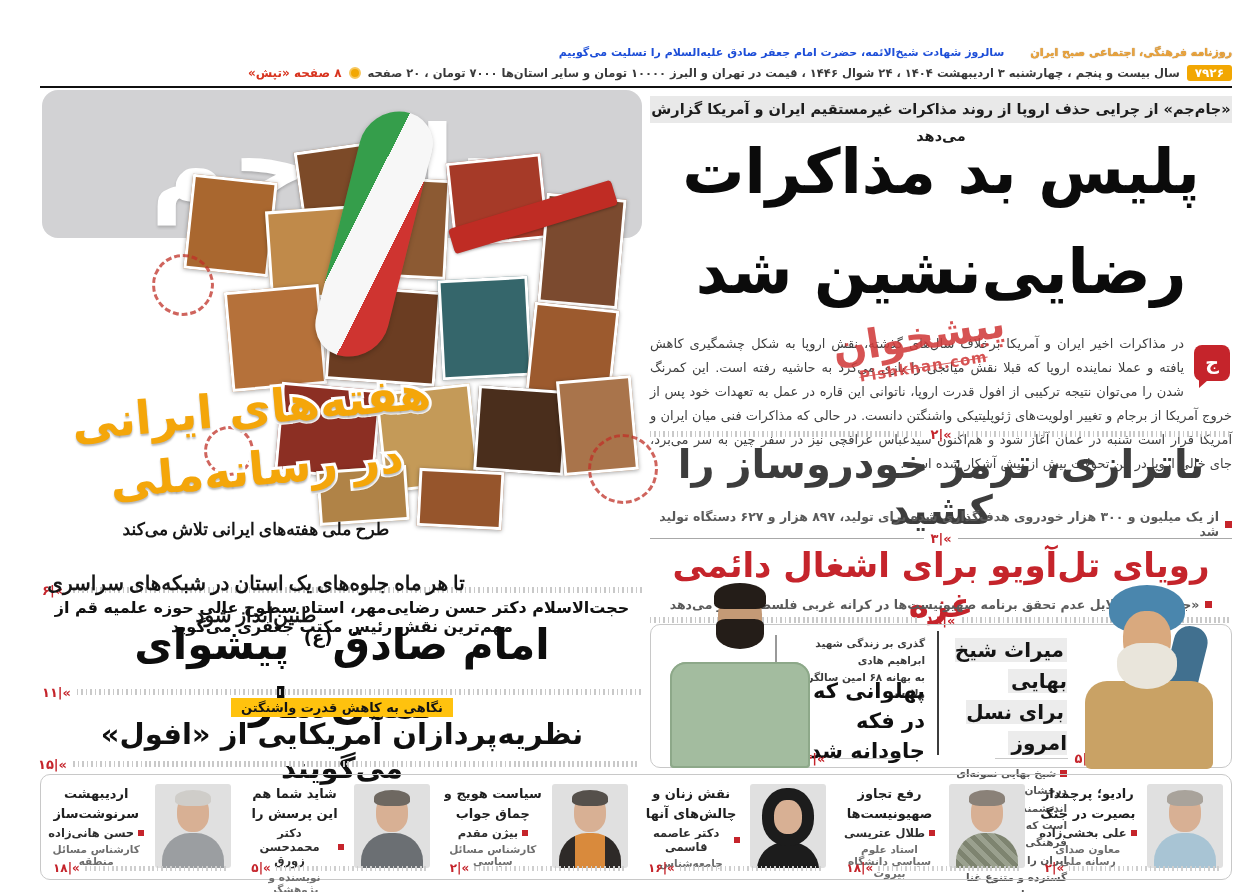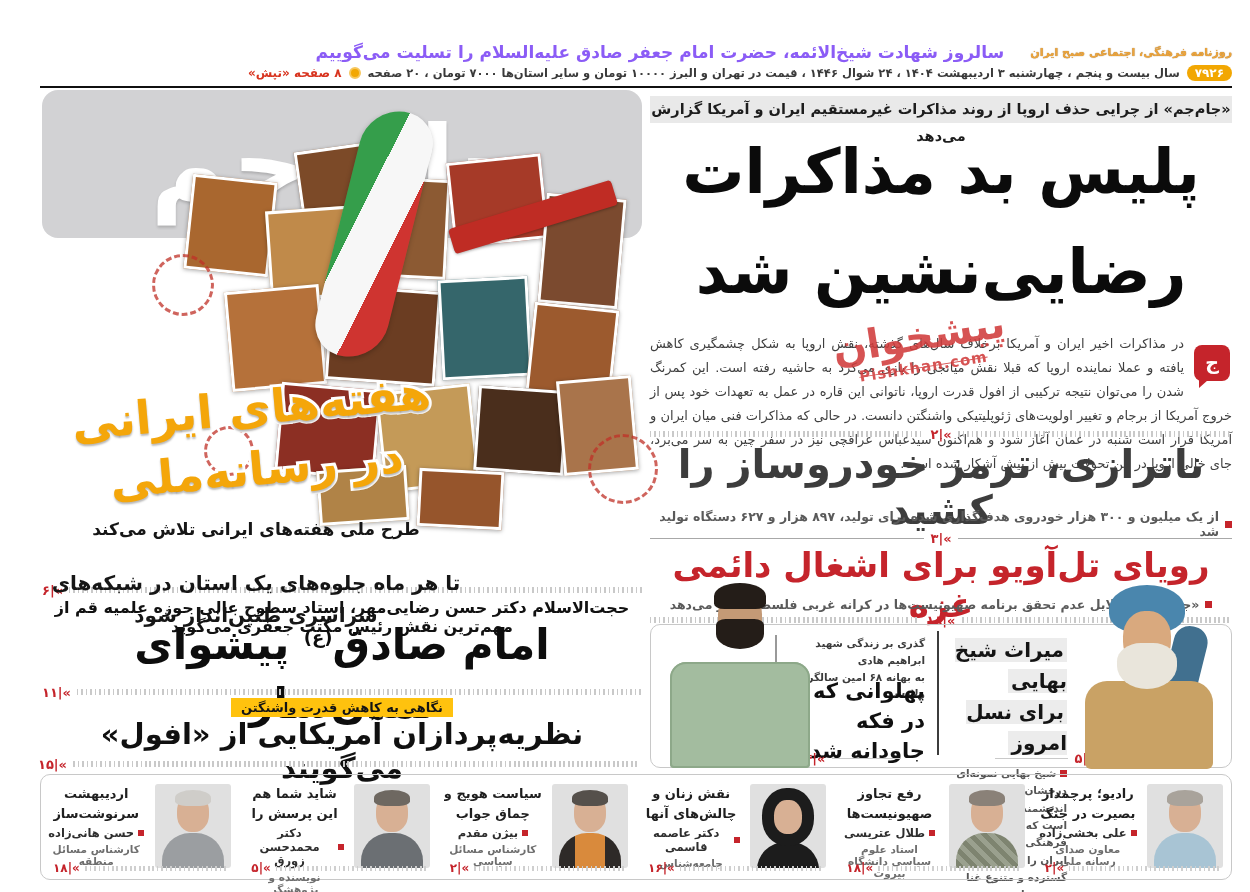--- a/index.html
+++ b/index.html
@@ -5,25 +5,25 @@
   * { margin:0; padding:0; box-sizing:border-box; }
   html,body { width:1250px; height:892px; overflow:hidden; background:#fff;
     font-family:"DejaVu Sans", sans-serif; direction:rtl; }
   #page { position:relative; width:1250px; height:892px; background:#fff; }
 
   
   #header-row1 { position:absolute; left:40px; top:42px; width:1192px; height:20px;
     display:flex; align-items:center; gap:26px; }
   .tagline { font-size:11px; font-weight:bold; color:#eca43c;
     text-shadow:0 0 1px #8a5a10; letter-spacing:-0.5px; white-space:nowrap; }
-  .condolence { font-size:17px; font-weight:bold; color:#8b5cf6; white-space:nowrap; }
+  .condolence { font-size:11px; font-weight:bold; color:#1d4ed8; white-space:nowrap; }
   #header-row2 { position:absolute; left:40px; top:63px; width:1192px; height:20px;
     display:flex; align-items:center; gap:7px; }
   .issue-badge { background:#f2a702; color:#fff; font-size:12px; font-weight:bold;
-    padding:1px 8px; border-radius:8px; }
+    padding:1px 8px; border-radius:3px; }
   .dateline { font-size:11.5px; color:#3a3a3a; font-weight:bold; white-space:nowrap; }
   .tapesh-dot { width:12px; height:12px; border-radius:50%; background:#f2a702;
     border:2px solid #f6c75e; }
   .tapesh-note { font-size:12px; font-weight:bold; color:#d8341f; white-space:nowrap; }
   #top-rule { position:absolute; left:40px; top:86px; width:1192px; height:2px; background:#101010; }
 
   
   .rule { position:absolute; display:flex; align-items:center; gap:6px; height:12px; }
   .rule .dots { flex:1; height:6px;
     background:repeating-linear-gradient(90deg,#c9c9c9 0 1.5px,transparent 1.5px 4.5px); }
@@ -46,21 +46,21 @@
   .doodle { position:absolute; border:3px dashed #c03127; border-radius:50%; opacity:.75; }
   .red-ribbon { position:absolute; left:330px; top:66px; width:170px; height:26px;
     background:#bf2c24; transform:rotate(-17deg); border-radius:4px;
     box-shadow:0 1px 3px rgba(0,0,0,.3); }
   #feature-title { position:absolute; left:34px; top:378px; width:440px; z-index:4;
     transform:rotate(-5deg); text-align:center; }
   #feature-title .yline { font-size:46px; font-weight:bold; color:#f4a60a; line-height:1.32;
     -webkit-text-stroke:6px #ffffff; paint-order:stroke fill;
     text-shadow:0 2px 2px rgba(0,0,0,.28); }
   #feature-caption { position:absolute; left:26px; top:516px; width:460px; z-index:4;
-    text-align:center; font-weight:bold; color:#161616; }
+    text-align:center; font-weight:bold; color:#161616;font-family:Liberation Serif, serif; }
   #feature-caption .cl1 { font-size:17px; line-height:1.6; }
   #feature-caption .cl2 { font-size:20px; line-height:1.6;margin-top:24px; }
 
   #imam-kicker { position:absolute; left:42px; top:598px; width:600px; text-align:center;
     font-size:16px; font-weight:bold; color:#111; }
   #imam-headline { position:absolute; left:42px; top:616px; width:600px; text-align:center;
     font-size:42px; font-weight:bold; color:#0d0d0d; line-height:1.4; }
   #imam-headline sup { font-size:18px; font-weight:bold; }
   #decline-kicker { position:absolute; left:42px; top:697px; width:600px; text-align:center; }
   #decline-kicker span { background:#ffc20e; padding:2px 10px; font-size:13px;

